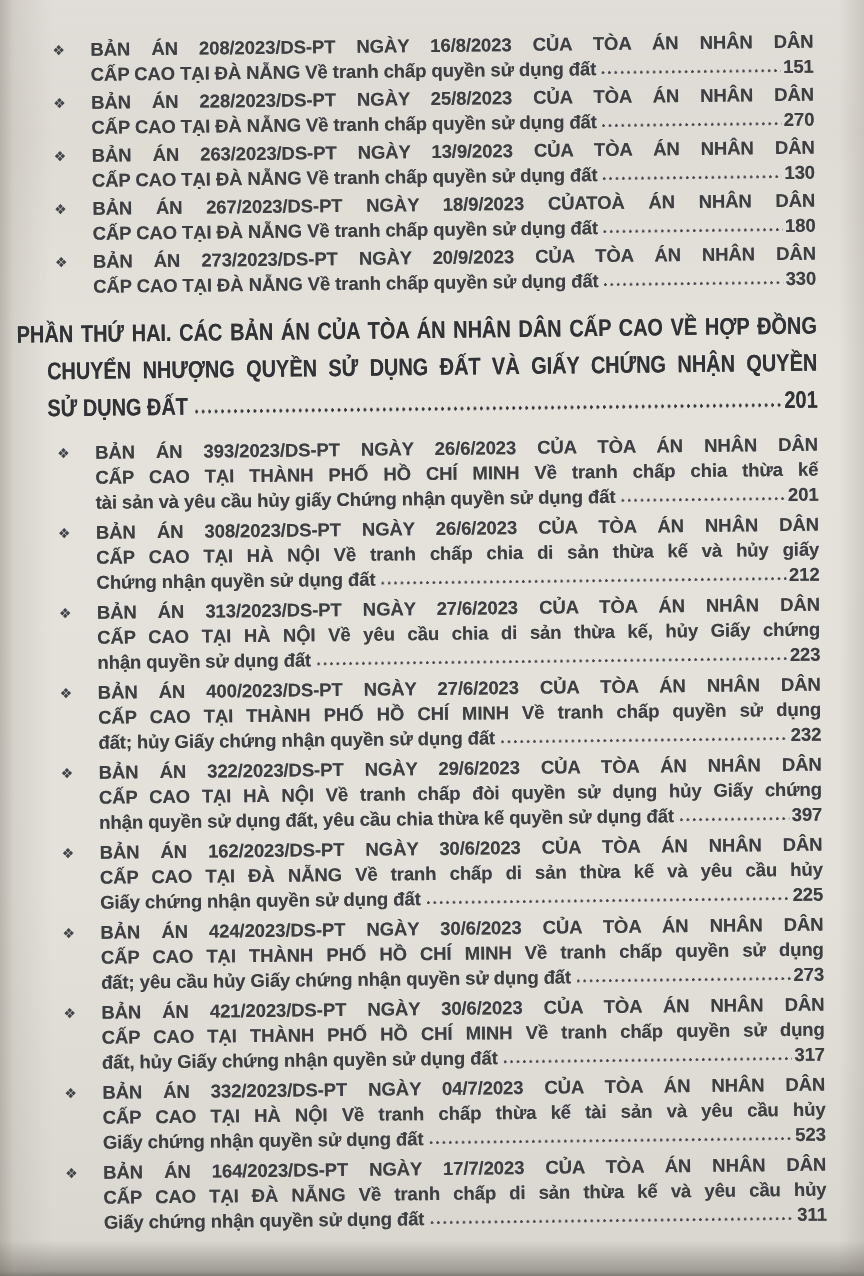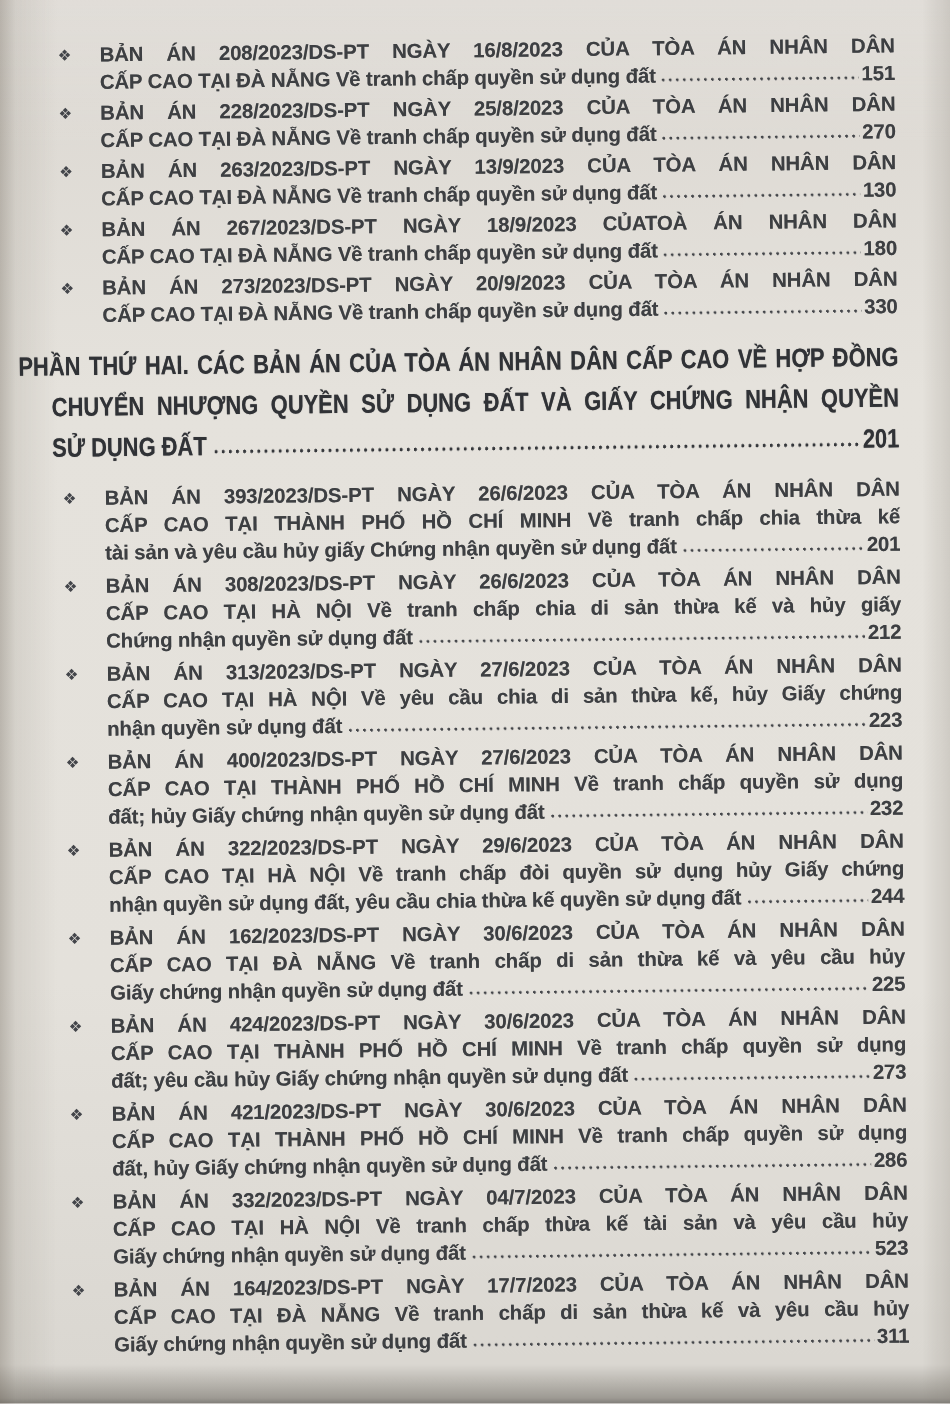--- a/index.html
+++ b/index.html
@@ -198,21 +198,21 @@
             </div>
   </div>
           <div class="entry">
     <div class="bullet">❖</div>
     <div class="elines">
               <div class="line full">BẢN ÁN 322/2023/DS-PT NGÀY 29/6/2023 CỦA TÒA ÁN NHÂN DÂN</div>
               <div class="line full">CẤP CAO TẠI HÀ NỘI Về tranh chấp đòi quyền sử dụng hủy Giấy chứng</div>
               <div class="line lastline">
                 <span class="t">nhận quyền sử dụng đất, yêu cầu chia thừa kế quyền sử dụng đất</span>
                 <span class="dots"></span>
-                <span class="pg">244</span>
+                <span class="pg">397</span>
               </div>
             </div>
   </div>
           <div class="entry">
     <div class="bullet">❖</div>
     <div class="elines">
               <div class="line full">BẢN ÁN 162/2023/DS-PT NGÀY 30/6/2023 CỦA TÒA ÁN NHÂN DÂN</div>
               <div class="line full">CẤP CAO TẠI ĐÀ NẴNG Về tranh chấp di sản thừa kế và yêu cầu hủy</div>
               <div class="line lastline">
                 <span class="t">Giấy chứng nhận quyền sử dụng đất</span>
@@ -234,21 +234,21 @@
             </div>
   </div>
           <div class="entry">
     <div class="bullet">❖</div>
     <div class="elines">
               <div class="line full">BẢN ÁN 421/2023/DS-PT NGÀY 30/6/2023 CỦA TÒA ÁN NHÂN DÂN</div>
               <div class="line full">CẤP CAO TẠI THÀNH PHỐ HỒ CHÍ MINH Về tranh chấp quyền sử dụng</div>
               <div class="line lastline">
                 <span class="t">đất, hủy Giấy chứng nhận quyền sử dụng đất</span>
                 <span class="dots"></span>
-                <span class="pg">286</span>
+                <span class="pg">317</span>
               </div>
             </div>
   </div>
           <div class="entry">
     <div class="bullet">❖</div>
     <div class="elines">
               <div class="line full">BẢN ÁN 332/2023/DS-PT NGÀY 04/7/2023 CỦA TÒA ÁN NHÂN DÂN</div>
               <div class="line full">CẤP CAO TẠI HÀ NỘI Về tranh chấp thừa kế tài sản và yêu cầu hủy</div>
               <div class="line lastline">
                 <span class="t">Giấy chứng nhận quyền sử dụng đất</span>

